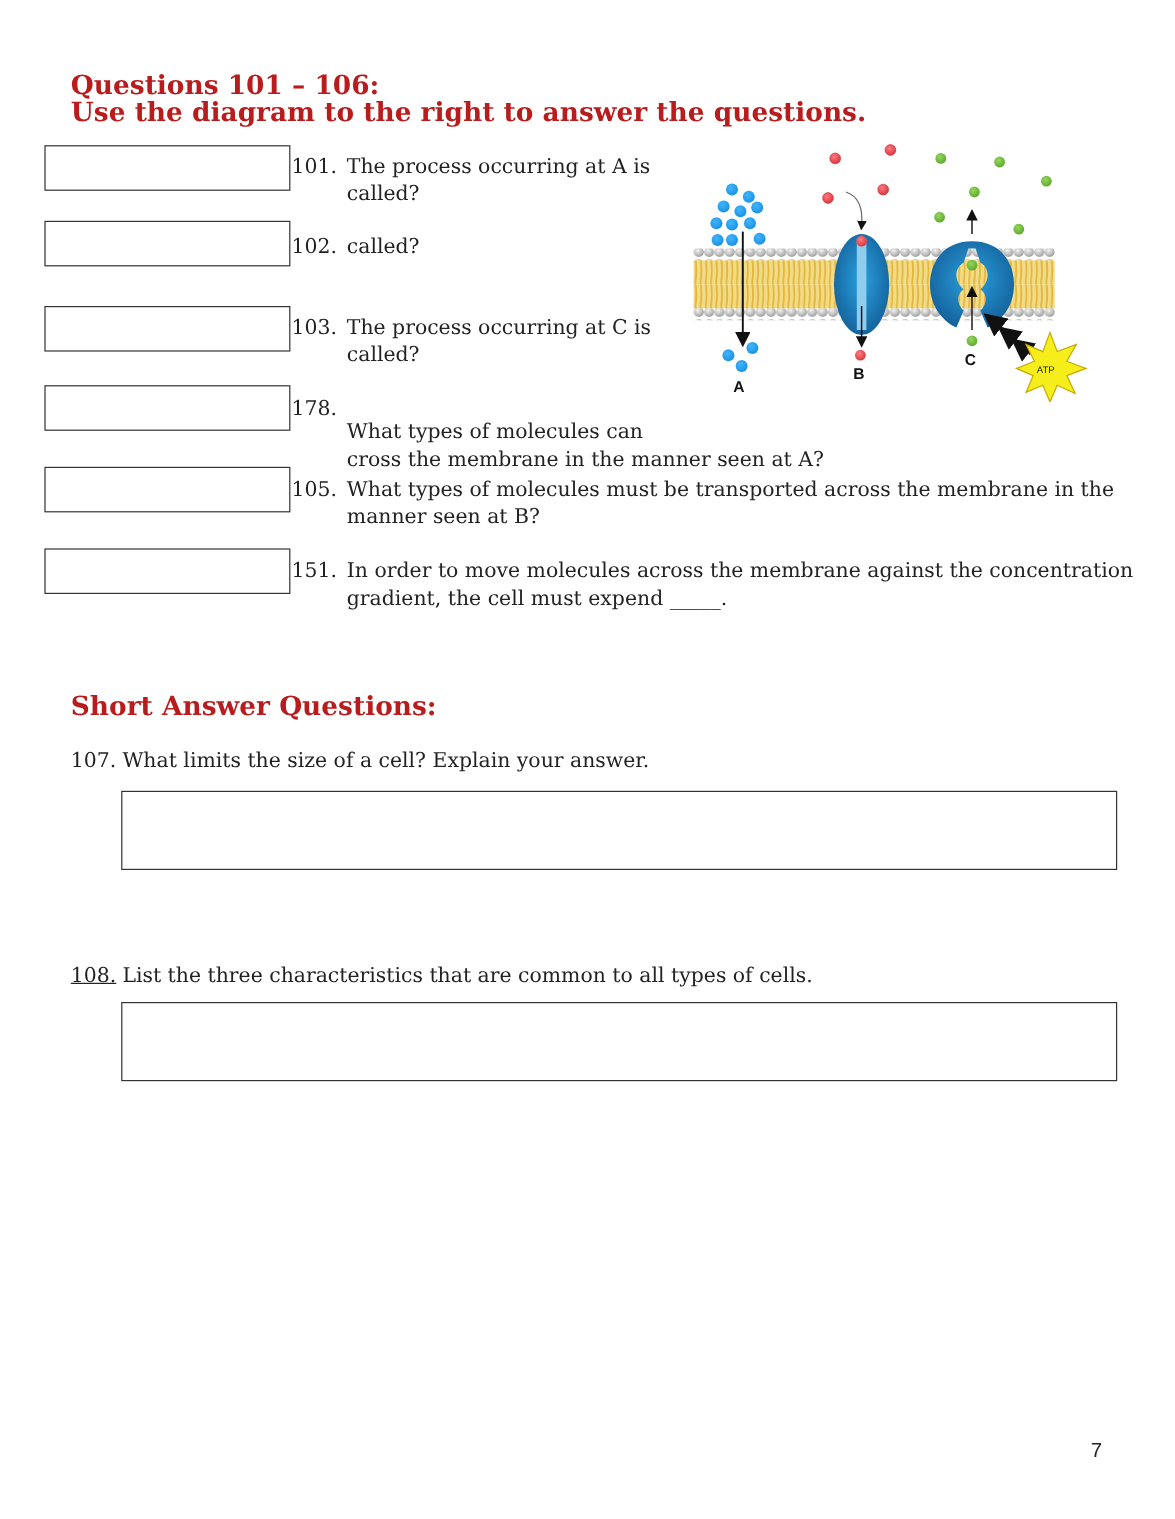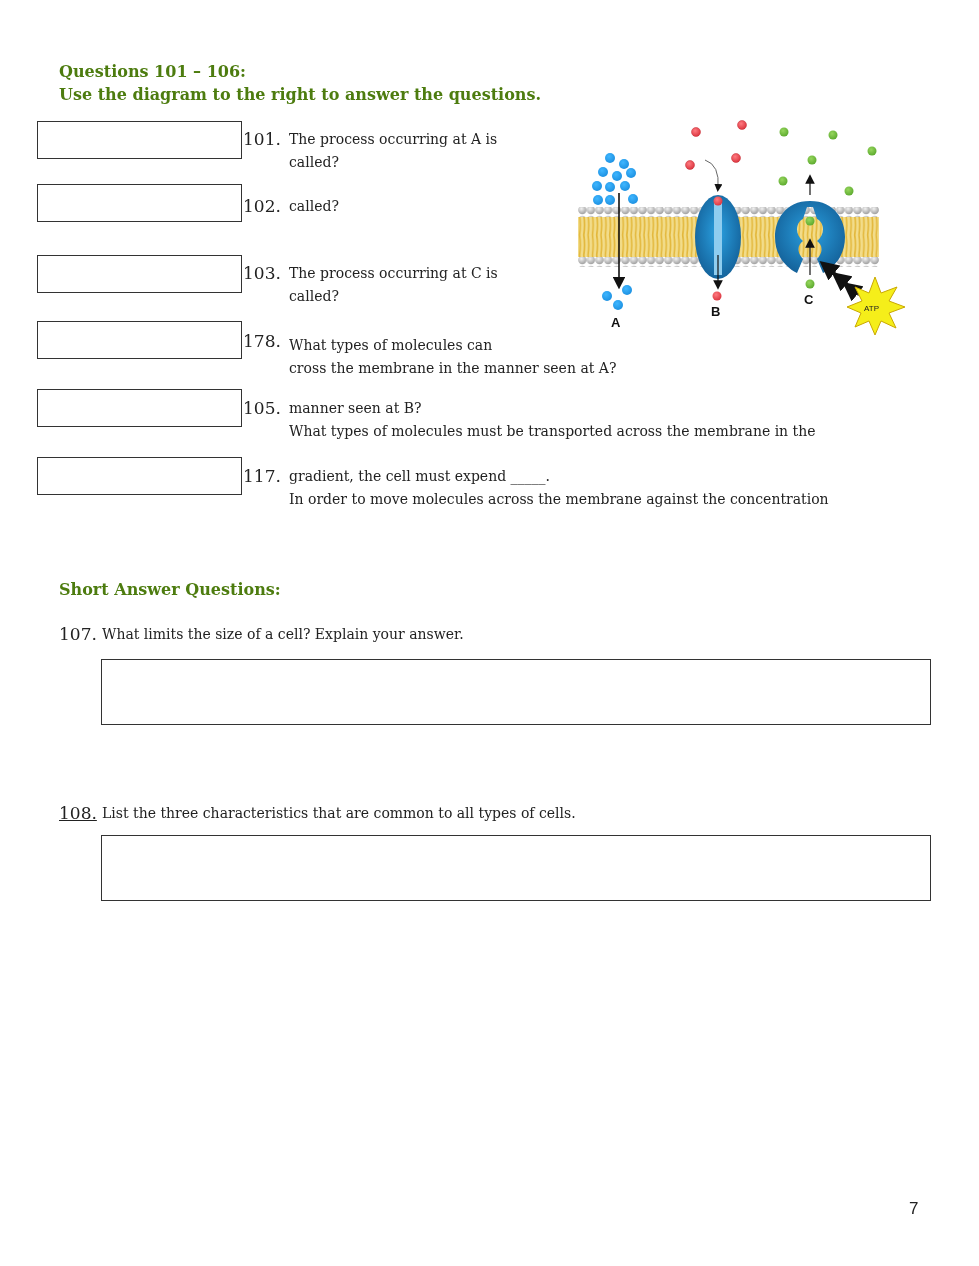--- a/index.html
+++ b/index.html
@@ -1,22 +1,22 @@
 <!DOCTYPE html>
 <html><head>
   <meta charset="utf-8">
   <style>
     html, body { margin: 0; padding: 0; background: #ffffff; }
     body { width: 979px; height: 1266px; position: relative; overflow: hidden;
            font-family: "DejaVu Serif", "Liberation Serif", serif; color: #222; }
     .abs { position: absolute; }
-    .heading { font-weight: bold; font-size: 16px; line-height: 23px; color: #4d7c0f; }
+    .heading { font-weight: bold; font-size: 22px; line-height: 23px; color: #b91c1c; }
     .ans-box { position: absolute; border: 1.5px solid #333; background: #fff; box-sizing: border-box; }
     .qnum { position: absolute; font-size: 17px; line-height: 23px; }
-    .qbody { position: absolute; font-size: 14px; line-height: 23px; }
+    .qbody { position: absolute; font-size: 17px; line-height: 23px; }
     .page-num { font-family: "Liberation Sans", sans-serif; font-size: 17px; }
     .diagram-label { font-family: "Liberation Sans", sans-serif; font-weight: bold; font-size: 13px; fill: #111; }
   </style>
 </head>
 <body>
 
 <div class="abs heading" style="left:59px; top:60px;">
   <div>Questions 101 – 106:</div>
   <div>Use the diagram to the right to answer the questions.</div>
 </div>
@@ -36,37 +36,37 @@
 
 <div class="ans-box" style="left:37px; top:255px; width:205px; height:38px;"></div>
 <div class="qnum" style="left:243px; top:262px;">103.</div>
 <div class="qbody" style="left:289px; top:262px;">
   <div>The process occurring at C is</div>
   <div>called?</div>
 </div>
 
 <div class="ans-box" style="left:37px; top:321px; width:205px; height:38px;"></div>
 <div class="qnum" style="left:243px; top:330px;">178.</div>
-<div class="qbody" style="left:289px; top:334px;">
+<div class="qbody" style="left:289px; top:349px;">
   <div>What types of molecules can</div>
   <div>cross the membrane in the manner seen at A?</div>
 </div>
 
 <div class="ans-box" style="left:37px; top:389px; width:205px; height:38px;"></div>
 <div class="qnum" style="left:243px; top:397px;">105.</div>
 <div class="qbody" style="left:289px; top:397px;">
+  <div>What types of molecules must be transported across the membrane in the</div>
   <div>manner seen at B?</div>
-  <div>What types of molecules must be transported across the membrane in the</div>
 </div>
 
 <div class="ans-box" style="left:37px; top:457px; width:205px; height:38px;"></div>
-<div class="qnum" style="left:243px; top:465px;">117.</div>
+<div class="qnum" style="left:243px; top:465px;">151.</div>
 <div class="qbody" style="left:289px; top:465px;">
+  <div>In order to move molecules across the membrane against the concentration</div>
   <div>gradient, the cell must expend _____.</div>
-  <div>In order to move molecules across the membrane against the concentration</div>
 </div>
 
 <svg class="abs" style="left:575px; top:115px;" width="335" height="220" viewBox="0 0 335 220">
   <defs>
     <radialGradient id="gBlue" cx="40%" cy="35%" r="70%">
       <stop offset="0%" stop-color="#3fb6ff"></stop>
         <stop offset="100%" stop-color="#1b8fe0"></stop>
     </radialGradient>
     <radialGradient id="gRed" cx="40%" cy="35%" r="70%">
       <stop offset="0%" stop-color="#ff7a80"></stop>

